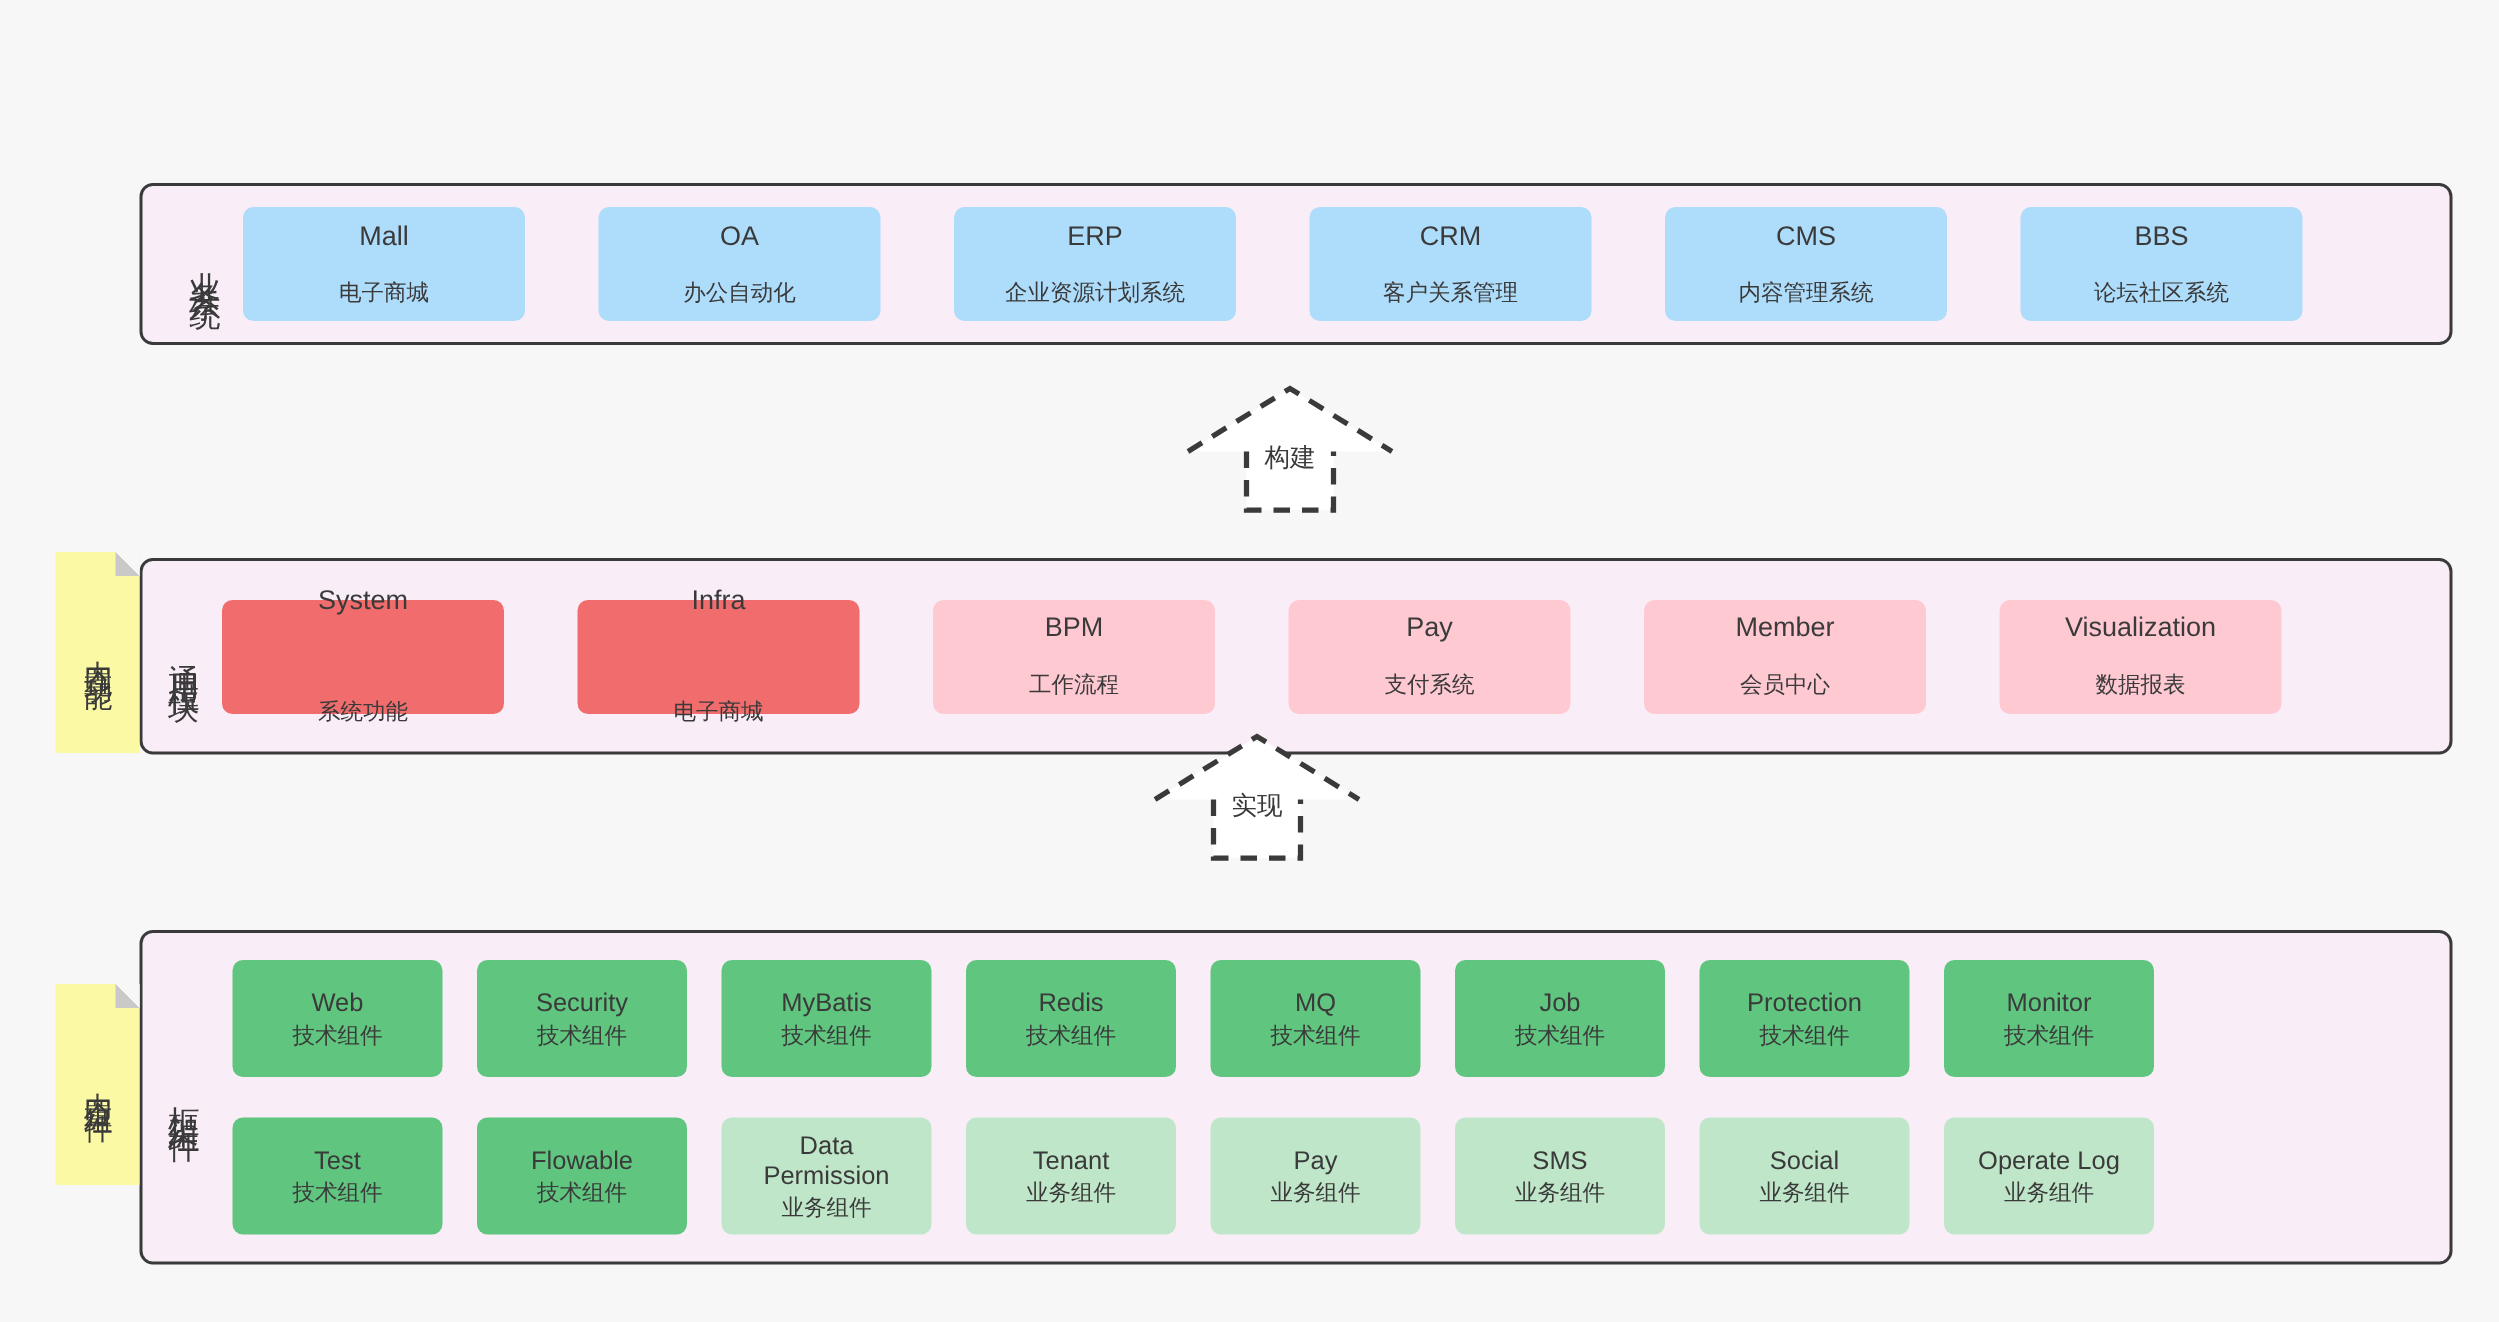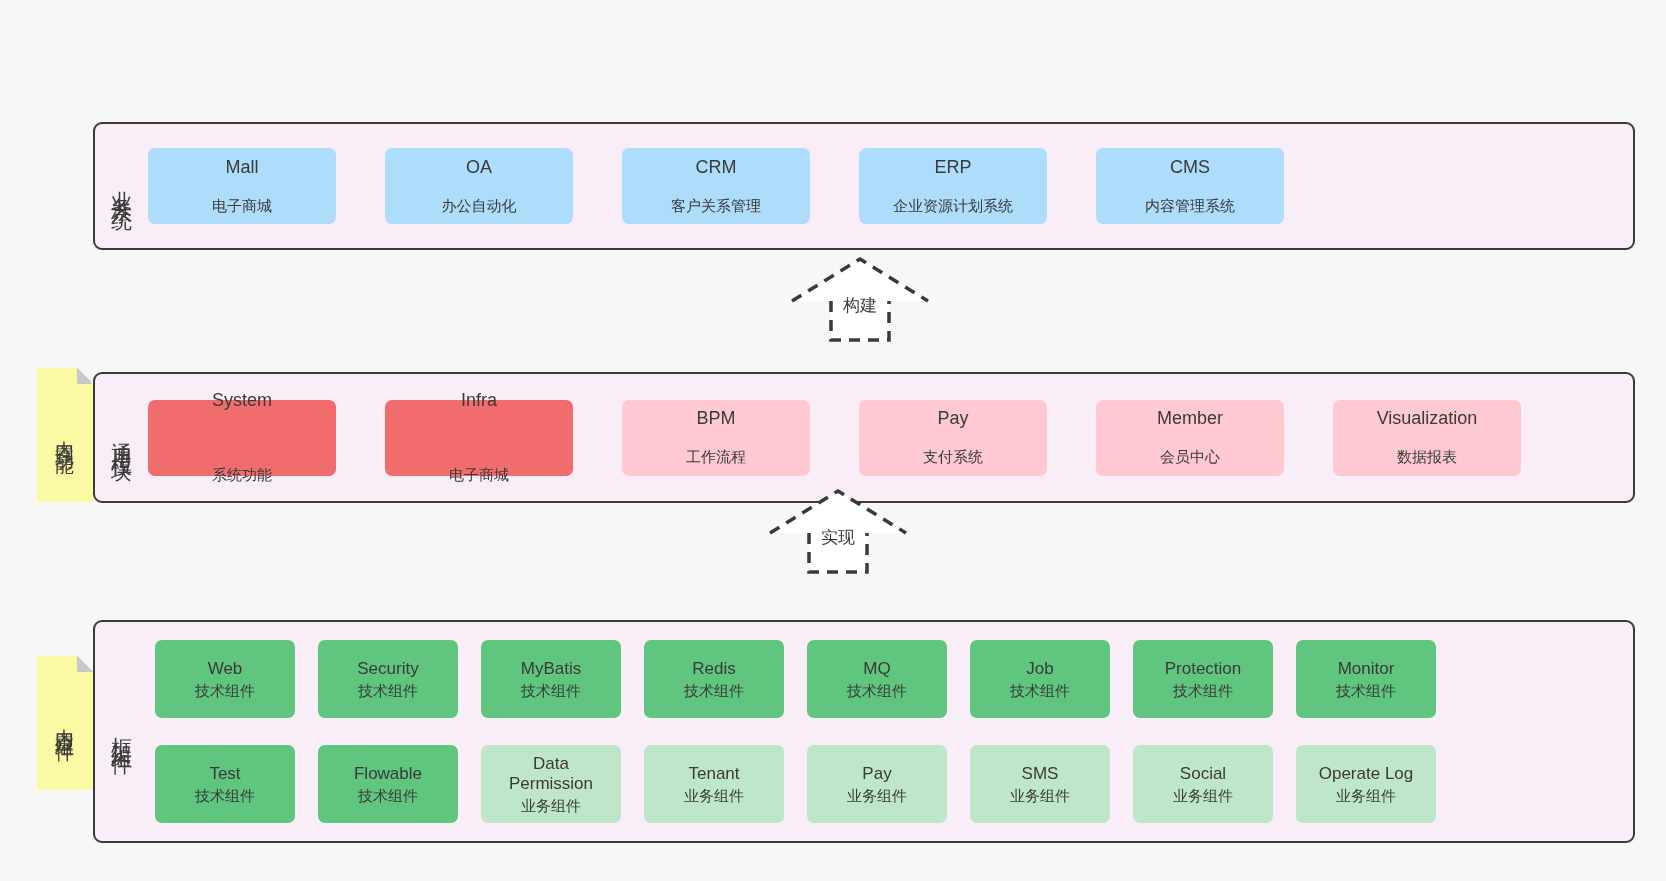--- a/index.html
+++ b/index.html
@@ -16,21 +16,21 @@
     font-family:"Liberation Sans","DejaVu Sans",sans-serif;
     color:var(--text);
   }
   .layer{
     position:absolute;left:93px;width:1542px;
     background:var(--panel);
     border:2px solid var(--panel_border);
     border-radius:9px;
     display:flex;align-items:center;
   }
-  #layer-business{top:122px;height:128px;}
+  #layer-business{top:122px;height:108px;padding-left:14px;}
   #layer-modules{top:372px;height:131px;}
   #layer-framework{top:620px;height:223px;}
   .layer-label{
     writing-mode:vertical-lr;text-orientation:upright;
     font-size:21px;line-height:1;letter-spacing:6px;
     color:var(--text);margin-left:13px;width:28px;
     display:flex;align-items:center;justify-content:center;
     flex:none;
   }
   .box-row{display:flex;gap:49px;margin-left:12px;}
@@ -87,30 +87,34 @@
   <div class="box-row">
     <div class="box b-blue">
       <span class="en">Mall</span>
       <span class="zh">电子商城</span>
     </div>
     <div class="box b-blue">
       <span class="en">OA</span>
       <span class="zh">办公自动化</span>
     </div>
     <div class="box b-blue">
+      <span class="en">ERP</span>
+      <span class="zh">企业资源计划系统</span>
+    </div>
+    <div class="box b-blue">
       <span class="en">CRM</span>
       <span class="zh">客户关系管理</span>
     </div>
     <div class="box b-blue">
-      <span class="en">ERP</span>
-      <span class="zh">企业资源计划系统</span>
-    </div>
-    <div class="box b-blue">
       <span class="en">CMS</span>
       <span class="zh">内容管理系统</span>
+    </div>
+    <div class="box b-blue">
+      <span class="en">BBS</span>
+      <span class="zh">论坛社区系统</span>
     </div>
   </div>
 </div>
 
 <div class="up-arrow" id="arrow-build">
   <svg viewBox="0 0 140 88">
     <polygon points="70,4 138,46 99,46 99,85 41,85 41,46 2,46" fill="#ffffff" stroke="none"></polygon>
     <path d="M2,46 L70,4 L138,46" fill="none" stroke="var(--arrow)" stroke-width="3.5" stroke-dasharray="11 8"></path>
     <path d="M41,46 L41,85 L99,85 L99,46" fill="none" stroke="var(--arrow)" stroke-width="3.5" stroke-dasharray="11 8"></path>
   </svg>

